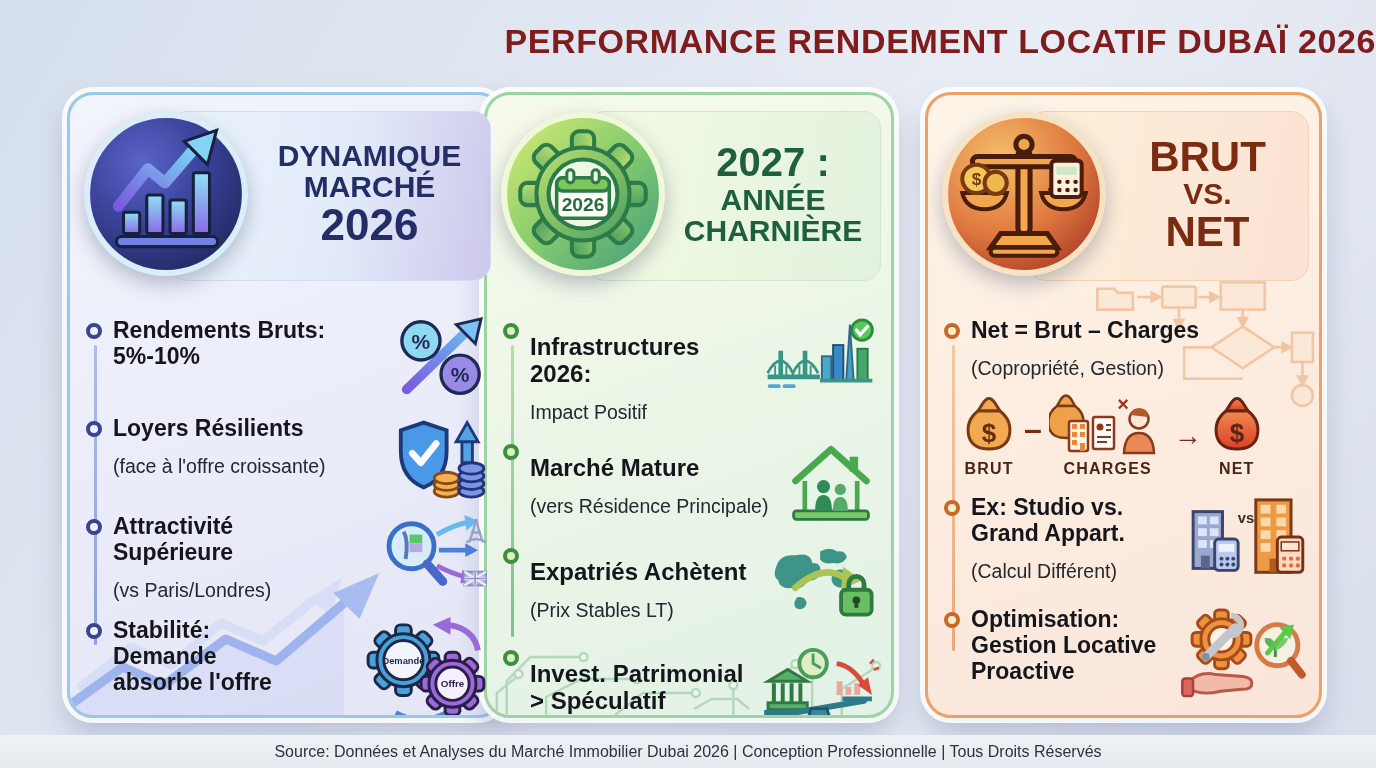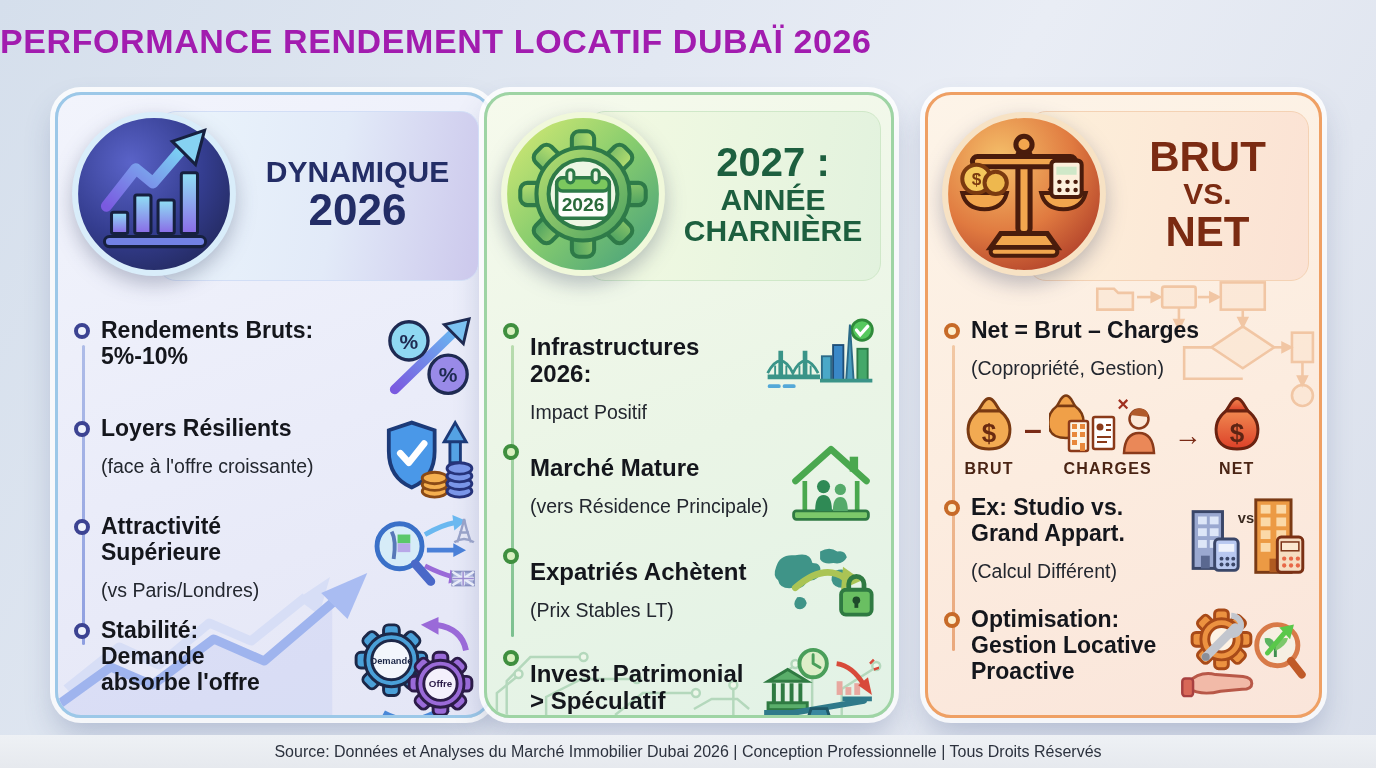--- a/index.html
+++ b/index.html
@@ -7,31 +7,31 @@
   body {
     position: relative;
     overflow: hidden;
     font-family: "Liberation Sans", sans-serif;
     background: linear-gradient(120deg,#d5dfec 0%,#e2e8f2 38%,#e9edf5 58%,#d9dfeb 100%);
   }
   svg text { font-family:"Liberation Sans", sans-serif; }
 
   .page-title {
     position:absolute; top:22px; left:0; width:100%;
-    text-align:left; font-size:34px; font-weight:800;
-    letter-spacing:0.6px; color:#a21caf;
+    text-align:right; font-size:34px; font-weight:800;
+    letter-spacing:0.6px; color:#7f1d1d;
   }
 
   .card {
     position:absolute; top:92px; height:626px;
     border-radius:26px; border:3px solid;
     box-shadow: 0 0 0 5px rgba(255,255,255,0.85), 0 16px 30px rgba(60,80,130,0.28);
     overflow:hidden;
   }
-  .c1 { left:55px;  width:437px; border-color:#9cc8e8; background:linear-gradient(160deg,#f2f4fc 0%,#eaecf9 55%,#e4e6f6 100%); }
+  .c1 { left:67px;  width:437px; border-color:#9cc8e8; background:linear-gradient(160deg,#f2f4fc 0%,#eaecf9 55%,#e4e6f6 100%); }
   .c2 { left:484px; width:410px; border-color:#9ed4a4; background:linear-gradient(160deg,#f6faec 0%,#eaf5e6 55%,#e2f2e6 100%); }
   .c3 { left:925px; width:397px; border-color:#efa064; background:linear-gradient(160deg,#fdf4e8 0%,#fcecdf 55%,#fae5da 100%); }
 
   .card-header { position:relative; height:198px; display:flex; align-items:center; padding:0 14px 0 10px; z-index:2; }
   .head-band { position:absolute; left:100px; right:10px; top:16px; bottom:12px; border-radius:18px; z-index:0; }
   .c1 .head-band { background:linear-gradient(100deg,#ebf5fc 0%,#e2eaf8 55%,#ccc8ec 100%); border:1px solid #d2def6; }
   .c2 .head-band { background:linear-gradient(100deg,#f3fae2 0%,#e2f2de 100%); border:1px solid #cfe8c8; }
   .c3 .head-band { background:linear-gradient(100deg,#fdf0da 0%,#fbe2d4 100%); border:1px solid #f4d2b4; }
 
   .badge { position:relative; z-index:1; width:172px; height:172px; flex:none;
@@ -120,20 +120,21 @@
           <rect x="66" y="86" width="16" height="38" rx="2"></rect>
           <rect x="89" y="91" width="16" height="33" rx="2"></rect>
           <rect x="112" y="64" width="16" height="60" rx="2"></rect>
         </g>
         <path d="M38 97 L67 60 L84 74 L115 38" fill="none" stroke="url(#b1arr)" stroke-width="11" stroke-linecap="round" stroke-linejoin="round"></path>
         <path d="M103 33 L135 22 L126 56 Z" fill="#86d2f2" stroke="#16203f" stroke-width="3"></path>
       </svg>
     </div>
     <div class="card-title">
       <div class="tl tl-md">DYNAMIQUE</div>
+      <div class="tl tl-md">MARCHÉ</div>
       <div class="tl tl-lg">2026</div>
     </div>
   </div>
 
   <div class="items">
     <div class="timeline"></div>
 
     <div class="item">
       <span class="dot"></span>
       <div class="txt">

